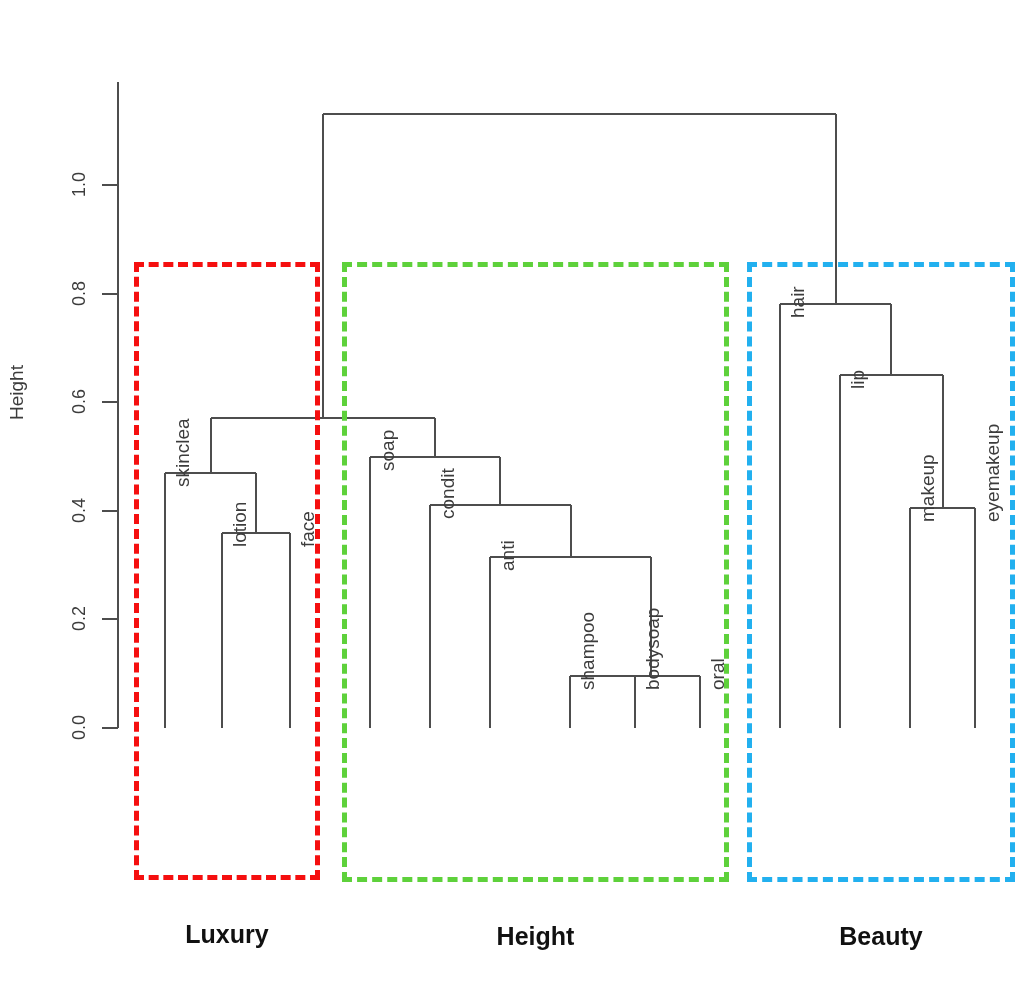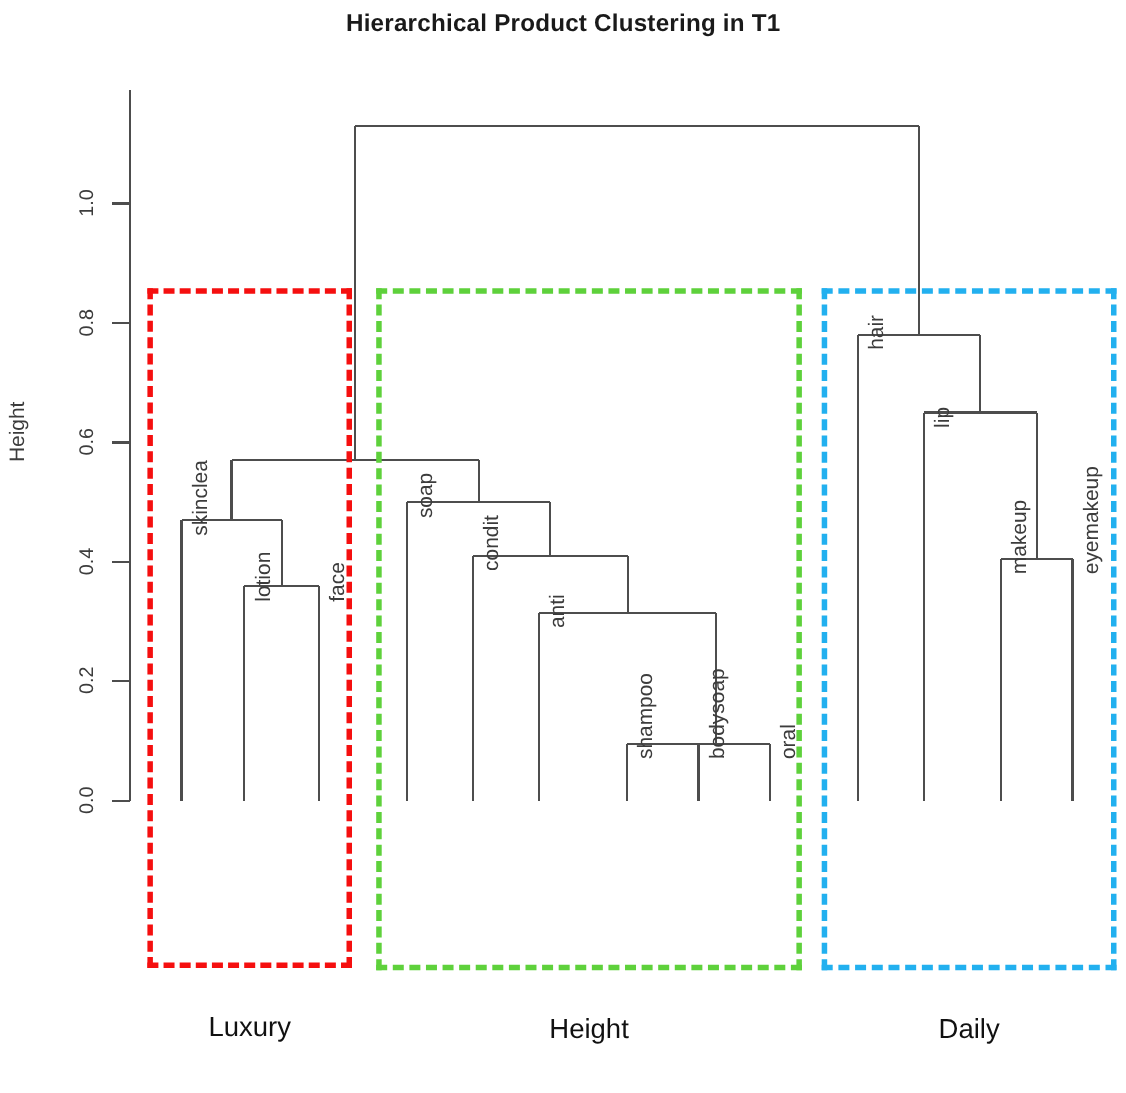--- a/index.html
+++ b/index.html
@@ -55,40 +55,39 @@
     position: absolute;
     font-size: 19px;
     color: #3c3c3c;
     white-space: nowrap;
     transform: rotate(-90deg);
     transform-origin: left top;
   }
   .cluster-name {
     position: absolute;
     font-size: 25px;
-    font-weight: normal;
+    font-weight: bold;
     color: #111111;
     white-space: nowrap;
     text-align: center;
   }
   svg { position: absolute; left: 0; top: 0; }
   .dash-box {
     position: absolute;
     border-style: dashed;
     border-width: 5px;
     background: transparent;
     box-sizing: border-box;
   }
 </style>
 </head>
 <body>
 
 <div id="figure">
 
-  <div class="title">Hierarchical Product Clustering in T1</div>
 
   <div class="ylabel">Height</div>
 
   <svg id="plot-svg" width="1024" height="994">
       <line x1="118" y1="81.83000000000004" x2="118" y2="728" stroke="#4d4d4d" stroke-width="2" shape-rendering="crispEdges"></line>
       <line x1="102" y1="728" x2="118" y2="728" stroke="#4d4d4d" stroke-width="2" shape-rendering="crispEdges"></line>
       <line x1="102" y1="619.4" x2="118" y2="619.4" stroke="#4d4d4d" stroke-width="2" shape-rendering="crispEdges"></line>
       <line x1="102" y1="510.79999999999995" x2="118" y2="510.79999999999995" stroke="#4d4d4d" stroke-width="2" shape-rendering="crispEdges"></line>
       <line x1="102" y1="402.2" x2="118" y2="402.2" stroke="#4d4d4d" stroke-width="2" shape-rendering="crispEdges"></line>
       <line x1="102" y1="293.59999999999997" x2="118" y2="293.59999999999997" stroke="#4d4d4d" stroke-width="2" shape-rendering="crispEdges"></line>
@@ -155,16 +154,16 @@
       <div class="leaf-label" style="left: 982px; top: 522.085px;">eyemakeup</div>
     </div>
   <div id="cluster-boxes">
       <div class="dash-box" style="left: 134px; top: 262px; width: 186px; height: 618px; border-color: rgb(245, 15, 15);"></div>
       <div class="dash-box" style="left: 342px; top: 262px; width: 387px; height: 620px; border-color: rgb(94, 209, 59);"></div>
       <div class="dash-box" style="left: 747px; top: 262px; width: 268px; height: 620px; border-color: rgb(34, 176, 239);"></div>
     </div>
   <div id="cluster-names">
       <div class="cluster-name" style="left: 134px; top: 920px; width: 186px;">Luxury</div>
       <div class="cluster-name" style="left: 342px; top: 922px; width: 387px;">Height</div>
-      <div class="cluster-name" style="left: 747px; top: 922px; width: 268px;">Daily</div>
+      <div class="cluster-name" style="left: 747px; top: 922px; width: 268px;">Beauty</div>
     </div>
 
 </div>
 
 </body></html>

